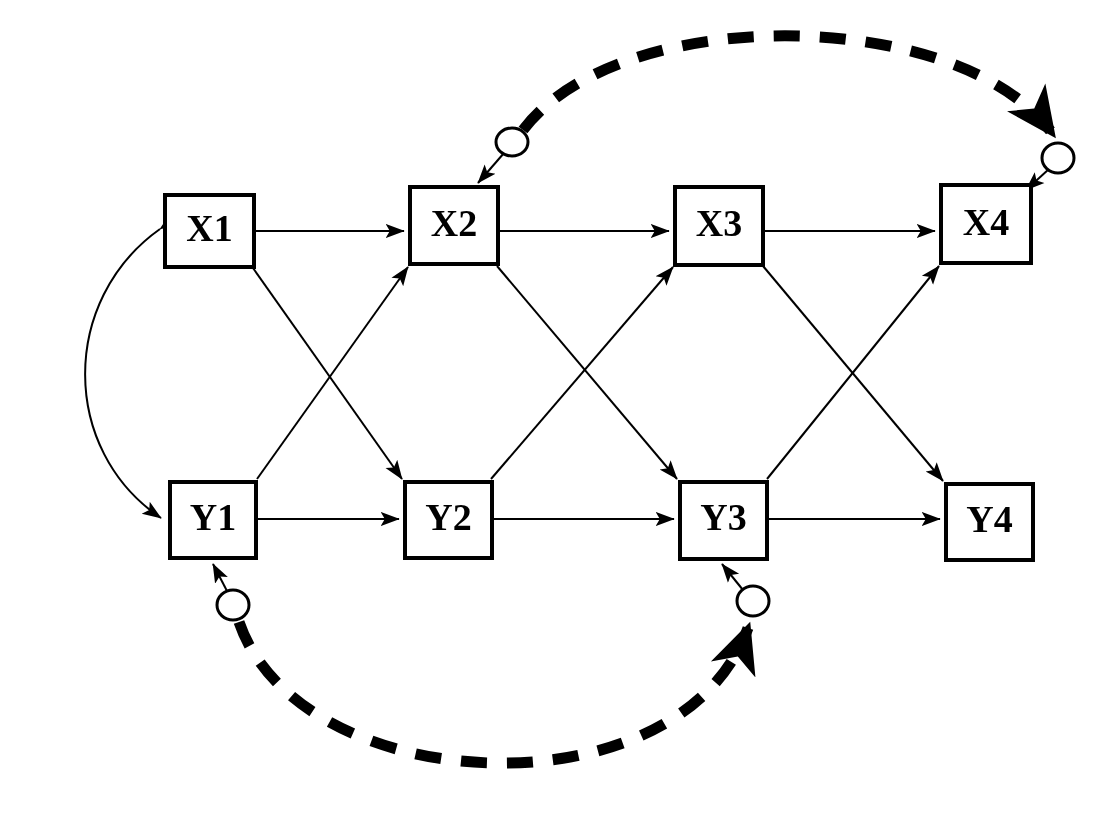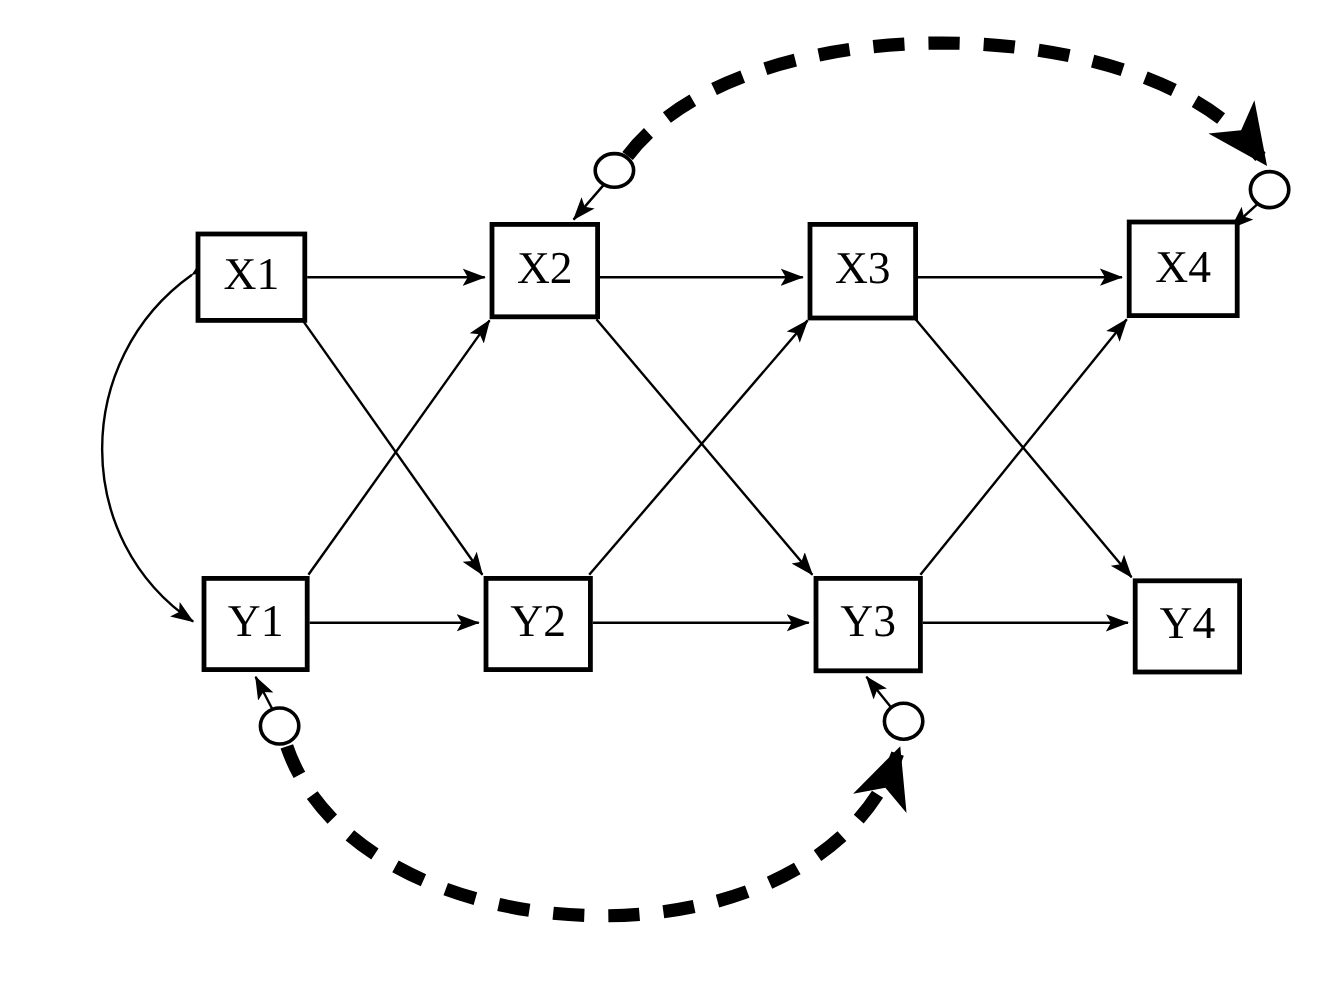--- a/index.html
+++ b/index.html
@@ -10,20 +10,21 @@
   }
   body {
     font-family: "Liberation Serif", "DejaVu Serif", serif;
   }
   #diagram-root {
     position: relative;
     width: 1114px;
     height: 828px;
     background: #ffffff;
     overflow: hidden;
+    font-weight: bold;
   }
   svg.diagram-canvas {
     position: absolute;
     left: 0;
     top: 0;
     width: 1114px;
     height: 828px;
     display: block;
   }
   .node-box {

